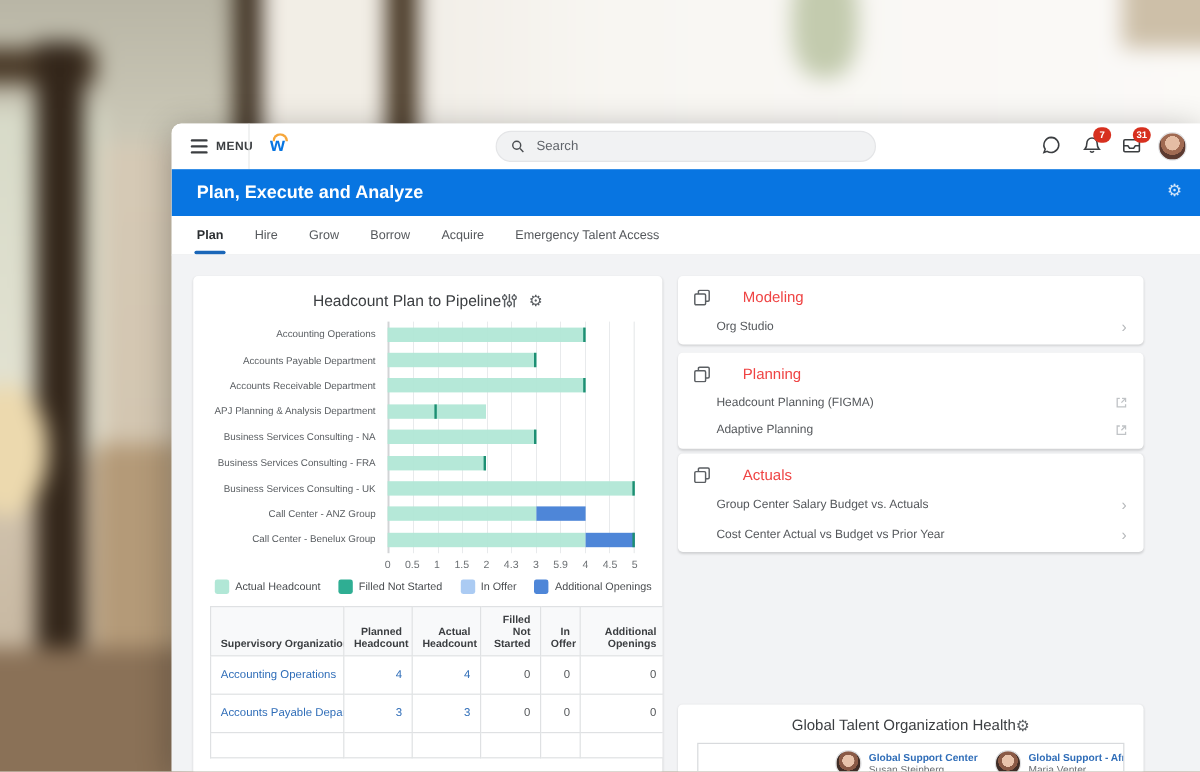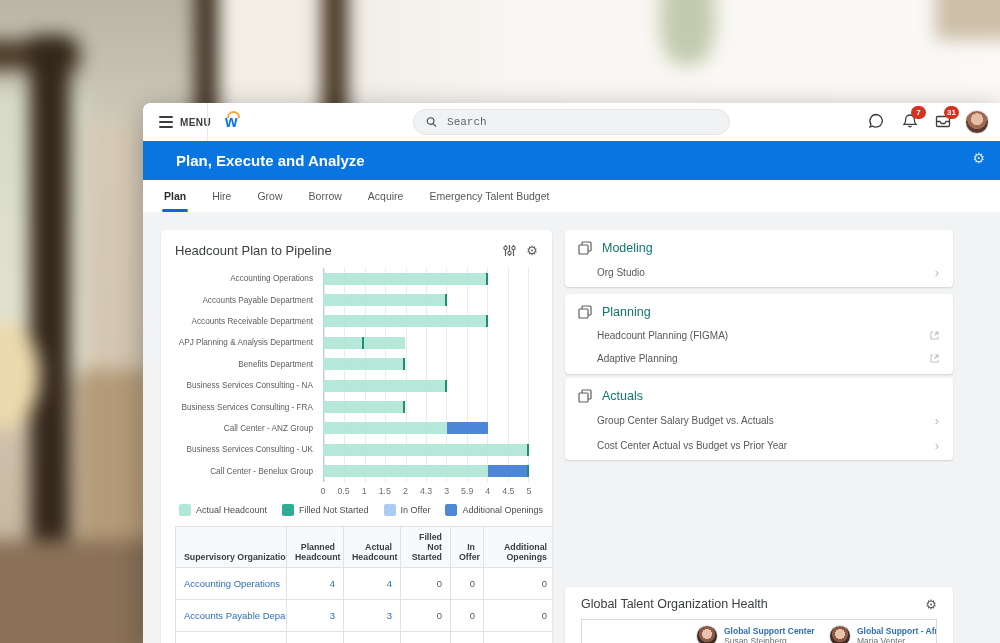--- a/index.html
+++ b/index.html
@@ -33,48 +33,48 @@
   .menu-btn{position:absolute;left:16px;top:0;height:38px;display:flex;align-items:center;gap:7px;cursor:pointer;}
   .hamburger{display:flex;flex-direction:column;gap:3px;}
   .hamburger span{width:14px;height:2px;background:#3b3e41;border-radius:1px;}
   .menu-label{font-size:10px;font-weight:bold;color:#3b3e41;letter-spacing:.4px;}
   .topbar-divider{position:absolute;left:64px;top:0;height:38px;width:1px;background:#e8e9ea;}
   .logo{position:absolute;left:81px;top:6px;width:20px;height:26px;}
   .logo .arc{position:absolute;left:3px;top:2px;width:13px;height:7px;border:2px solid #f6a63a;border-bottom:none;border-radius:13px 13px 0 0;box-sizing:border-box;}
   .logo .w{position:absolute;left:1px;top:4px;font-size:16px;font-weight:bold;color:#0875e1;}
   .search{position:absolute;left:270px;top:6px;width:317px;height:26px;border-radius:14px;background:#f1f2f3;
           border:1px solid #e4e5e7;display:flex;align-items:center;padding:0 12px;gap:8px;box-sizing:border-box;}
-  .search input{border:none;background:transparent;outline:none;font-size:11px;color:#55585c;width:100%;font-family:Liberation Mono, monospace;}
+  .search input{border:none;background:transparent;outline:none;font-size:11px;color:#55585c;width:100%;font-family:Liberation Sans, sans-serif;}
   .search input::placeholder{color:#60646a;opacity:1;}
   .top-ico{position:absolute;top:9px;width:20px;height:20px;color:#3b3e41;cursor:pointer;}
   .badge{position:absolute;top:-6px;left:10px;min-width:9px;height:13px;border-radius:8px;background:#d7301f;color:#fff;
          font-size:8px;font-weight:bold;display:flex;align-items:center;justify-content:center;padding:0 3px;}
   .avatar{position:absolute;left:822px;top:7px;width:24px;height:24px;border-radius:50%;cursor:pointer;
           background:radial-gradient(circle at 50% 38%,#e5bda4 0 34%,#a06a52 35% 55%,#5c3a30 56% 100%);
           border:1px solid #e3e4e6;box-sizing:border-box;}
 
   
   .appbar{position:relative;height:39px;background:#0875e1;display:flex;align-items:center;}
-  .appbar-title{margin-left:33px;color:#fff;font-size:15px;font-weight:bold;}
+  .appbar-title{margin-left:21px;color:#fff;font-size:15px;font-weight:bold;}
   .appbar-gear{position:absolute;right:15px;top:10px;font-size:14px;color:#d4e6f9;cursor:pointer;line-height:1;}
 
   
   .tabbar{height:32px;background:#fff;border-bottom:1px solid #e4e5e7;display:flex;align-items:center;
           padding-left:21px;gap:26px;}
   .tab{font-size:10.5px;color:#55585c;position:relative;height:32px;display:flex;align-items:center;cursor:pointer;}
   .tab.active{color:#2b2e31;font-weight:bold;}
   .tab.active::after{content:"";position:absolute;left:-2px;right:-2px;bottom:0;height:3px;background:#1a66b8;border-radius:2px;}
 
   
   .content{position:absolute;top:109px;left:0;right:0;bottom:0;background:#f2f3f5;}
 
   
   .card{background:#fff;border-radius:4px;box-shadow:0 1px 2px rgba(0,0,0,.14);}
   .card-chart{position:absolute;left:18px;top:18px;width:391px;height:440px;padding:13px 14px;box-sizing:border-box;overflow:hidden;}
-  .card-title-row{display:flex;justify-content:space-between;align-items:center;}
+  .card-title-row{display:flex;justify-content:center;align-items:center;}
   .card-title{font-size:13px;color:#3b3e41;}
   .card-icons{display:flex;gap:10px;align-items:center;color:#5a5e62;}
   .gear-glyph{font-size:13px;line-height:1;cursor:pointer;color:#5a5e62;}
 
   .chart-wrap{position:relative;margin-top:10px;}
   .gridbg{position:absolute;left:148px;right:9px;top:0;bottom:16px;
           background:repeating-linear-gradient(to right,#e8eaec 0 1px,transparent 1px 10%);
           border-left:1px solid #c7cacd;border-right:1px solid #e8eaec;}
   .crow{display:flex;align-items:center;height:21.4px;position:relative;}
   .crow-label{width:138px;text-align:right;padding-right:10px;font-size:8.2px;color:#5a5e62;white-space:nowrap;flex:none;}
@@ -95,21 +95,21 @@
   .htable th,.htable td{border:1px solid #dfe1e3;overflow:hidden;}
   .htable th{background:#f8f9fa;font-size:8.8px;font-weight:bold;color:#3b3e41;padding:5px 8px;text-align:right;vertical-align:bottom;}
   .htable th:first-child{text-align:left;white-space:nowrap;}
   .htable td{font-size:9.5px;padding:10px 8px;text-align:right;color:#55585b;background:#fff;}
   .htable td.org{text-align:left;color:#2f6db8;cursor:pointer;white-space:nowrap;}
   .htable td.num-link{color:#2f6db8;cursor:pointer;}
 
   
   .card-nav{position:absolute;left:422px;width:388px;overflow:hidden;}
   .nav-head{display:flex;align-items:center;gap:10px;padding:11px 16px 5px 13px;}
-  .nav-head-label{font-size:12.5px;color:#0f766e;}
+  .nav-head-label{font-size:12.5px;color:#ef4444;margin-left:17px;}
   .nav-item{display:flex;align-items:center;justify-content:space-between;padding:6px 14px 6px 32px;cursor:pointer;}
   .nav-item-label{font-size:10px;color:#55585c;}
   .chev{color:#b6b9bc;font-size:13px;line-height:1;}
 
   
   .card-health{position:absolute;left:422px;top:375px;width:388px;height:180px;padding:10px 16px;box-sizing:border-box;overflow:hidden;}
   .health-box{margin-top:8px;border:1px solid #d8dadd;height:160px;overflow:hidden;position:relative;}
   .hb-header{height:33px;border-bottom:1px solid #e2e4e6;position:relative;}
   .person{position:absolute;top:5px;display:flex;gap:6px;align-items:center;white-space:nowrap;}
   .p-avatar{width:22px;height:22px;border-radius:50%;flex:none;border:1px solid #e0e1e3;box-sizing:border-box;
@@ -188,21 +188,21 @@
     <span class="appbar-title">Plan, Execute and Analyze</span>
     <span class="appbar-gear">⚙</span>
   </div>
 
   <div class="tabbar" id="tabbar">
       <div class="tab active">Plan</div>
       <div class="tab">Hire</div>
       <div class="tab">Grow</div>
       <div class="tab">Borrow</div>
       <div class="tab">Acquire</div>
-      <div class="tab">Emergency Talent Budget</div>
+      <div class="tab">Emergency Talent Access</div>
     </div>
 
   <div class="content">
 
     <div class="card card-chart">
       <div class="card-title-row">
         <span class="card-title">Headcount Plan to Pipeline</span>
         <span class="card-icons">
           <svg width="13" height="13" viewBox="0 0 13 13">
             <line x1="2.5" y1="1" x2="2.5" y2="12" stroke="#5a5e62" stroke-width="1.2"></line>
@@ -240,52 +240,45 @@
               </div>
             </div>
             <div class="crow">
               <span class="crow-label">APJ Planning &amp; Analysis Department</span>
               <div class="crow-track">
                 <div class="seg seg-actual" style="left: 0px; width: 40%;"></div>
                 <div class="seg seg-marker" style="left: calc(20% - 2px);"></div>
               </div>
             </div>
             <div class="crow">
-              <span class="crow-label">Benefits Department</span>
+              <span class="crow-label">Business Services Consulting - NA</span>
+              <div class="crow-track">
+                <div class="seg seg-actual" style="left: 0px; width: 60%;"></div>
+                <div class="seg seg-marker" style="left: calc(60% - 2px);"></div>
+              </div>
+            </div>
+            <div class="crow">
+              <span class="crow-label">Business Services Consulting - FRA</span>
               <div class="crow-track">
                 <div class="seg seg-actual" style="left: 0px; width: 40%;"></div>
                 <div class="seg seg-marker" style="left: calc(40% - 2px);"></div>
               </div>
             </div>
             <div class="crow">
-              <span class="crow-label">Business Services Consulting - NA</span>
-              <div class="crow-track">
-                <div class="seg seg-actual" style="left: 0px; width: 60%;"></div>
-                <div class="seg seg-marker" style="left: calc(60% - 2px);"></div>
-              </div>
-            </div>
-            <div class="crow">
-              <span class="crow-label">Business Services Consulting - FRA</span>
-              <div class="crow-track">
-                <div class="seg seg-actual" style="left: 0px; width: 40%;"></div>
-                <div class="seg seg-marker" style="left: calc(40% - 2px);"></div>
+              <span class="crow-label">Business Services Consulting - UK</span>
+              <div class="crow-track">
+                <div class="seg seg-actual" style="left: 0px; width: 100%;"></div>
+                <div class="seg seg-marker" style="left: calc(100% - 2px);"></div>
               </div>
             </div>
             <div class="crow">
               <span class="crow-label">Call Center - ANZ Group</span>
               <div class="crow-track">
                 <div class="seg seg-actual" style="left: 0px; width: 60%;"></div>
                 <div class="seg seg-add" style="left: 60%; width: 20%;"></div>
-              </div>
-            </div>
-            <div class="crow">
-              <span class="crow-label">Business Services Consulting - UK</span>
-              <div class="crow-track">
-                <div class="seg seg-actual" style="left: 0px; width: 100%;"></div>
-                <div class="seg seg-marker" style="left: calc(100% - 2px);"></div>
               </div>
             </div>
             <div class="crow">
               <span class="crow-label">Call Center - Benelux Group</span>
               <div class="crow-track">
                 <div class="seg seg-actual" style="left: 0px; width: 80%;"></div>
                 <div class="seg seg-add" style="left: 80%; width: 20%;"></div>
                 <div class="seg seg-marker" style="left: calc(100% - 2px);"></div>
               </div>
             </div>

